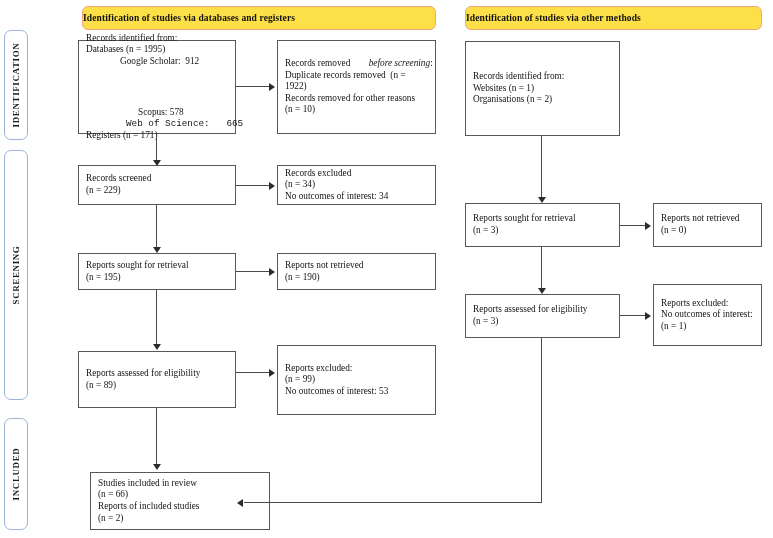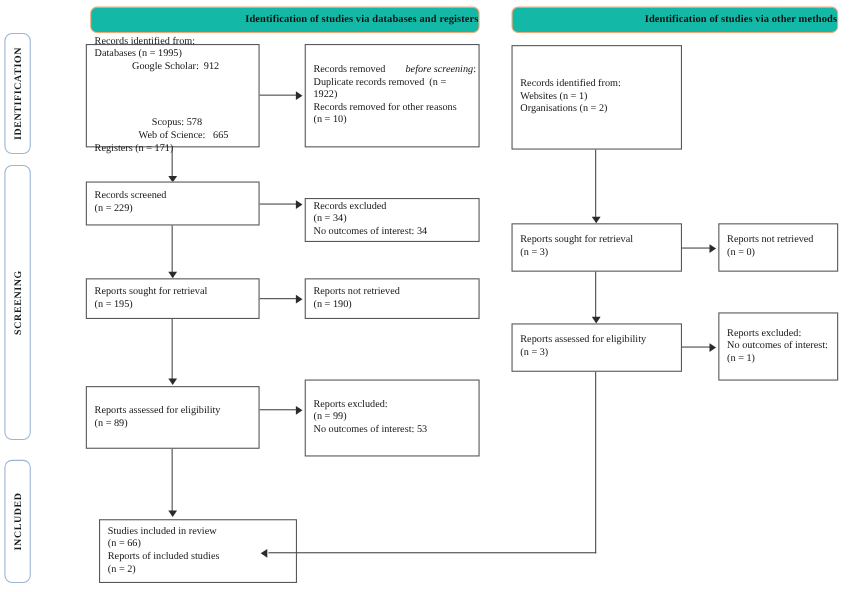--- a/index.html
+++ b/index.html
@@ -31,23 +31,23 @@
     font-size:9px;
     letter-spacing:.6px;
     color:#1a1a1a;
   }
 
   
   .header{
     position:absolute;
     border:1.4px solid #f0a878;
     border-radius:6px;
-    background:#14b8a6;
-    box-sizing:border-box;
-    display:flex;align-items:center;justify-content:flex-end;
+    background:#fde047;
+    box-sizing:border-box;
+    display:flex;align-items:center;justify-content:flex-start;
   }
   .header span{
     font-weight:bold;
     font-size:9.5px;
     color:#111111;
     letter-spacing:.1px;
     white-space:nowrap;
   }
 
   
@@ -66,21 +66,21 @@
   }
   .box p{
     margin:0;
     font-size:9.3px;
     line-height:11.6px;
     color:#141414;
     white-space:pre;
   }
   .box p.ind{ padding-left:34px; }
   .box p.ind2{ padding-left:52px;margin-top:39px; }
-  .box p.ind3{ padding-left:40px; }
+  .box p.ind3{ padding-left:40px;font-family:Liberation Mono, monospace; }
   .ital{font-style:italic;margin-left:16px;}
 
   
   .hline{position:absolute;background:#4a4a4e;height:1.2px;}
   .vline{position:absolute;background:#4a4a4e;width:1.2px;}
   .arr{position:absolute;width:0;height:0;}
   .arr-r{border-top:4px solid transparent;border-bottom:4px solid transparent;border-left:6.5px solid #2b2b2e;}
   .arr-l{border-top:4px solid transparent;border-bottom:4px solid transparent;border-right:6.5px solid #2b2b2e;}
   .arr-d{border-left:4px solid transparent;border-right:4px solid transparent;border-top:6.5px solid #2b2b2e;}
 </style>
@@ -133,21 +133,21 @@
   <div class="vline" style="left:156px;top:134px;width:1.2px;height:29px;"></div>
   <div class="arr arr-d" style="left:152.5px;top:160px;"></div>
 
   <div class="box" style="left:78px;top:165px;width:158px;height:40px;align-items:center;">
     <div class="inner">
       <p>Records screened</p>
       <p>(n = 229)</p>
     </div>
   </div>
 
-  <div class="box" style="left:277px;top:180px;width:159px;height:40px;justify-content:center;">
+  <div class="box" style="left:277px;top:165px;width:159px;height:40px;justify-content:center;">
     <div class="inner">
       <p>Records excluded</p>
       <p>(n = 34)</p>
       <p>No outcomes of interest: 34</p>
     </div>
   </div>
 
   <div class="hline" style="left:236px;top:185px;width:34px;"></div>
   <div class="arr arr-r" style="left:269px;top:181.5px;"></div>
 

